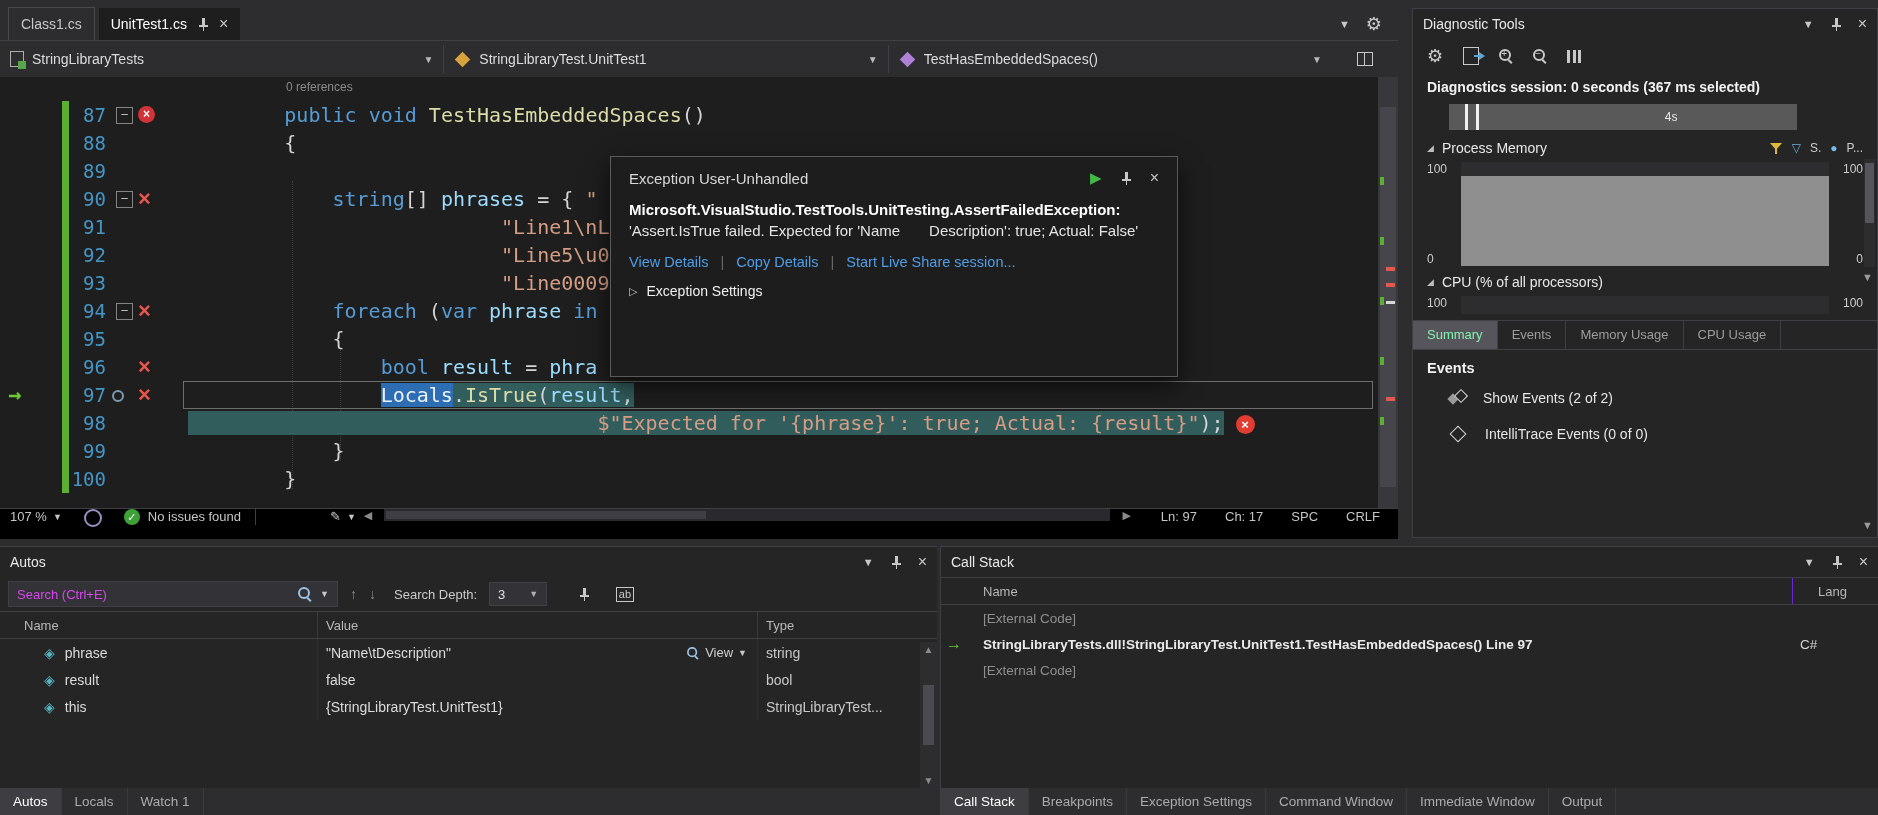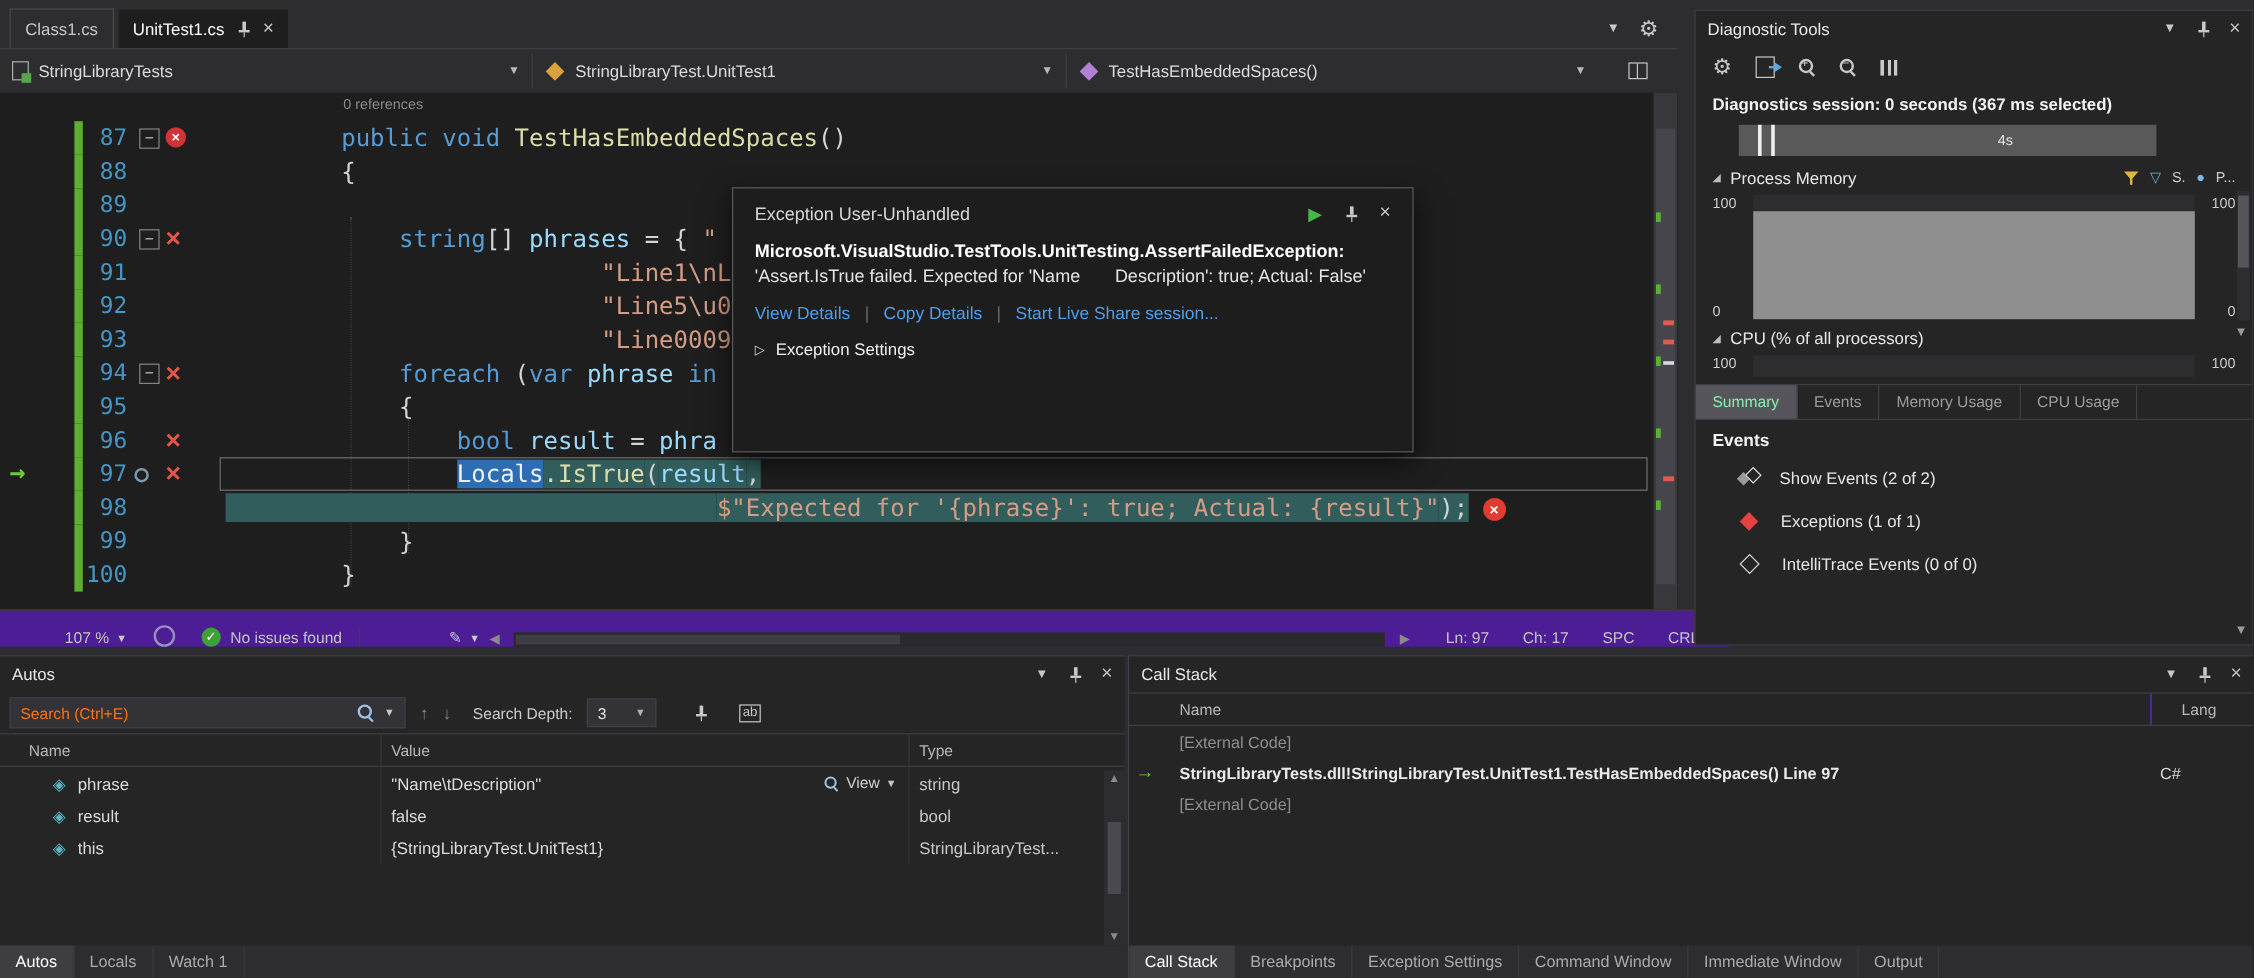--- a/index.html
+++ b/index.html
@@ -54,21 +54,21 @@
   .cm{color:#57a64a;} .vr{color:#9cdcfe;} .cls{color:#4ec9b0;}
   .hl{background:#315d5d;}
   .sel{background:#2d6db3;color:#ecf2f8;}
   .err-badge{display:inline-block;margin-left:12px;width:19px;height:19px;border-radius:50%;background:#e03c31;color:#fff;text-align:center;line-height:19px;font-size:13px;font-weight:bold;font-family:"Liberation Sans",sans-serif;vertical-align:middle;}
   .dash-line{position:absolute;left:0;top:2px;width:950px;border-top:2px dashed #555;}
   .ed-scroll{position:absolute;right:0;top:0;width:20px;height:431px;background:#37373c;}
   .ed-thumb{position:absolute;left:2px;right:2px;top:30px;height:380px;background:#45454b;}
   .smark{position:absolute;}
 
   
-  .statusbar{position:absolute;left:0;top:508px;width:1398px;height:30px;background:#4c1d95;border-top:1px solid #3f3f46;display:flex;align-items:flex-end;font-size:13px;color:#c5c5c5;padding-left:44px;}
+  .statusbar{position:absolute;left:0;top:508px;width:1398px;height:30px;background:#000000;border-top:1px solid #3f3f46;display:flex;align-items:flex-start;font-size:13px;color:#c5c5c5;}
   .statusbar>*{flex:none;}
   .sb-zoom{margin-left:10px;display:flex;gap:6px;align-items:center;}
   .i-health{width:14px;height:14px;border-radius:50%;border:2px solid #9a8fc0;position:relative;margin-left:22px;}
   .i-check{width:16px;height:16px;border-radius:50%;background:#3fa037;color:#fff;font-size:11px;line-height:16px;text-align:center;margin-left:22px;margin-right:8px;}
   .sb-sep{width:1px;height:16px;background:#3f3f46;margin:0 14px;}
   .sb-pen{display:flex;gap:6px;align-items:center;margin-left:60px;color:#c8c8c8;}
   .sb-arrow{color:#8a8a8a;font-size:11px;margin:0 8px;}
   .hscroll{flex:1 1 auto;height:12px;background:#2a2a2e;position:relative;margin:0 4px;}
   .hthumb{position:absolute;left:2px;top:2px;width:320px;height:8px;background:#3e3e44;}
   .sb-right{display:flex;gap:28px;margin:0 18px 0 22px;}
@@ -134,21 +134,21 @@
 
   
   .tool-tabs{position:absolute;left:0;bottom:0;height:27px;display:flex;align-items:stretch;background:#2d2d30;right:0;}
   .ttab{padding:0 13px;line-height:27px;font-size:13.5px;color:#ababab;cursor:pointer;border-right:1px solid #3a3a3e;}
   .ttab.active{background:#3e3e42;color:#ffffff;}
 
   
   .autos{position:absolute;left:0;top:546px;width:937px;height:269px;background:#252526;border-top:1px solid #3f3f46;box-sizing:border-box;}
   .autos-toolbar{height:34px;display:flex;align-items:center;gap:12px;padding:0 8px;color:#c8c8c8;}
   .searchbox{width:330px;height:26px;background:#333337;border:1px solid #3f3f46;display:flex;align-items:center;padding:0 8px;gap:8px;box-sizing:border-box;}
-  .search-ph{flex:1;color:#f97316;font-size:13px;}
+  .search-ph{flex:1;color:#d946ef;font-size:13px;}
   .arrow-btn{color:#8a8a8a;font-size:14px;}
   .depth-label{font-size:13px;color:#cccccc;margin-left:6px;}
   .depth{width:58px;height:24px;background:#333337;border:1px solid #3f3f46;display:flex;align-items:center;padding:0 8px;font-size:13px;color:#e0e0e0;box-sizing:border-box;}
   .depth .dd{margin-left:auto;font-size:9px;color:#b0b0b0;}
   .btn-icon{width:30px;height:24px;display:flex;align-items:center;justify-content:flex-end;color:#c8c8c8;border:1px solid transparent;}
   .i-ab{font-size:11px;border:1px solid #c8c8c8;padding:0 2px;line-height:13px;}
   .ghead{display:flex;height:26px;border-top:1px solid #3f3f46;border-bottom:1px solid #3f3f46;font-size:13px;color:#b8b8b8;align-items:center;}
   .gc{box-sizing:border-box;border-right:1px solid #3a3a3e;height:100%;display:flex;align-items:center;}
   .gc.name{width:318px;padding-left:24px;}
   .gc.value{width:440px;padding-left:8px;text-align:center;}
@@ -437,24 +437,20 @@
         <div class="dtab">Memory Usage</div>
         <div class="dtab">CPU Usage</div>
       </div>
     <div class="events-heading">Events</div>
     <div id="diag-events">
         <div class="event-row">
           <span class="ic-show-events"></span>
           <span>Show Events (2 of 2)</span>
         </div>
         <div class="event-row">
-          <span class="ic-exception"></span>
-          <span>Exceptions (1 of 1)</span>
-        </div>
-        <div class="event-row">
           <span class="ic-intellitrace"></span>
           <span>IntelliTrace Events (0 of 0)</span>
         </div>
       </div>
     <div class="dscroll">
         <div class="dscroll-thumb"></div>
       </div>
     <span class="dchev" style="top:262px;">▼</span>
     <span class="dchev" style="bottom:6px;">▼</span>
   </div>

